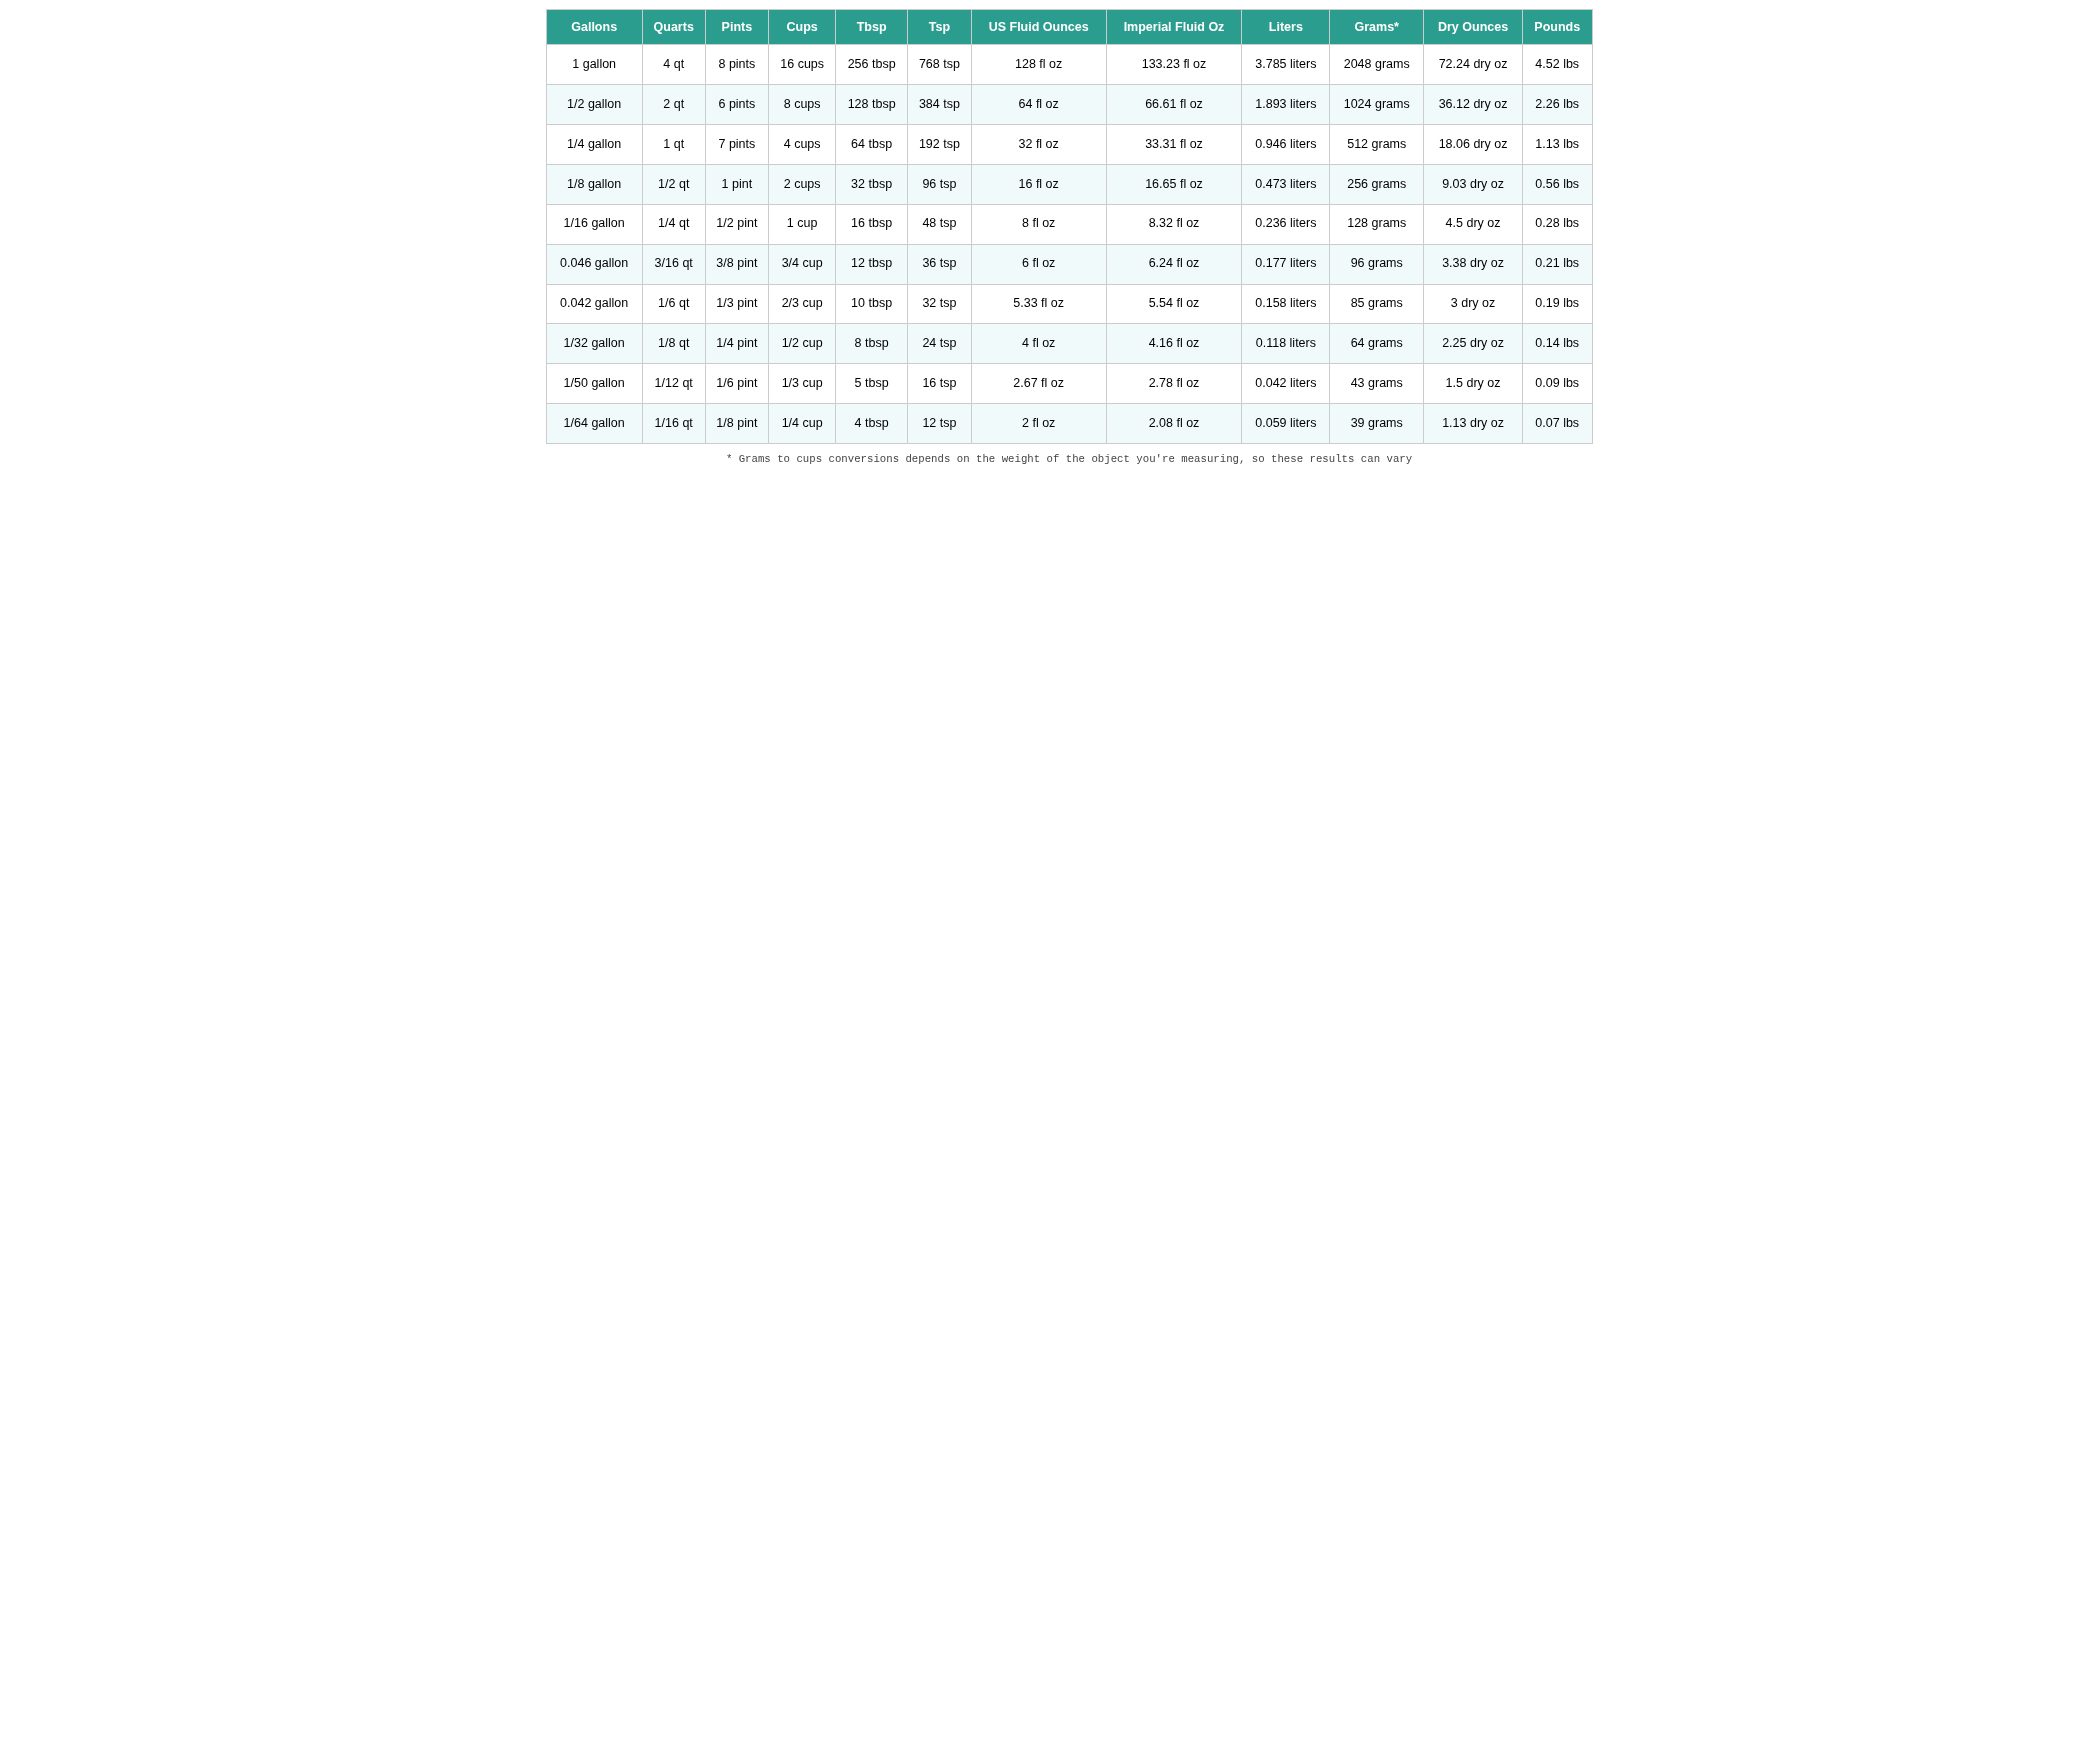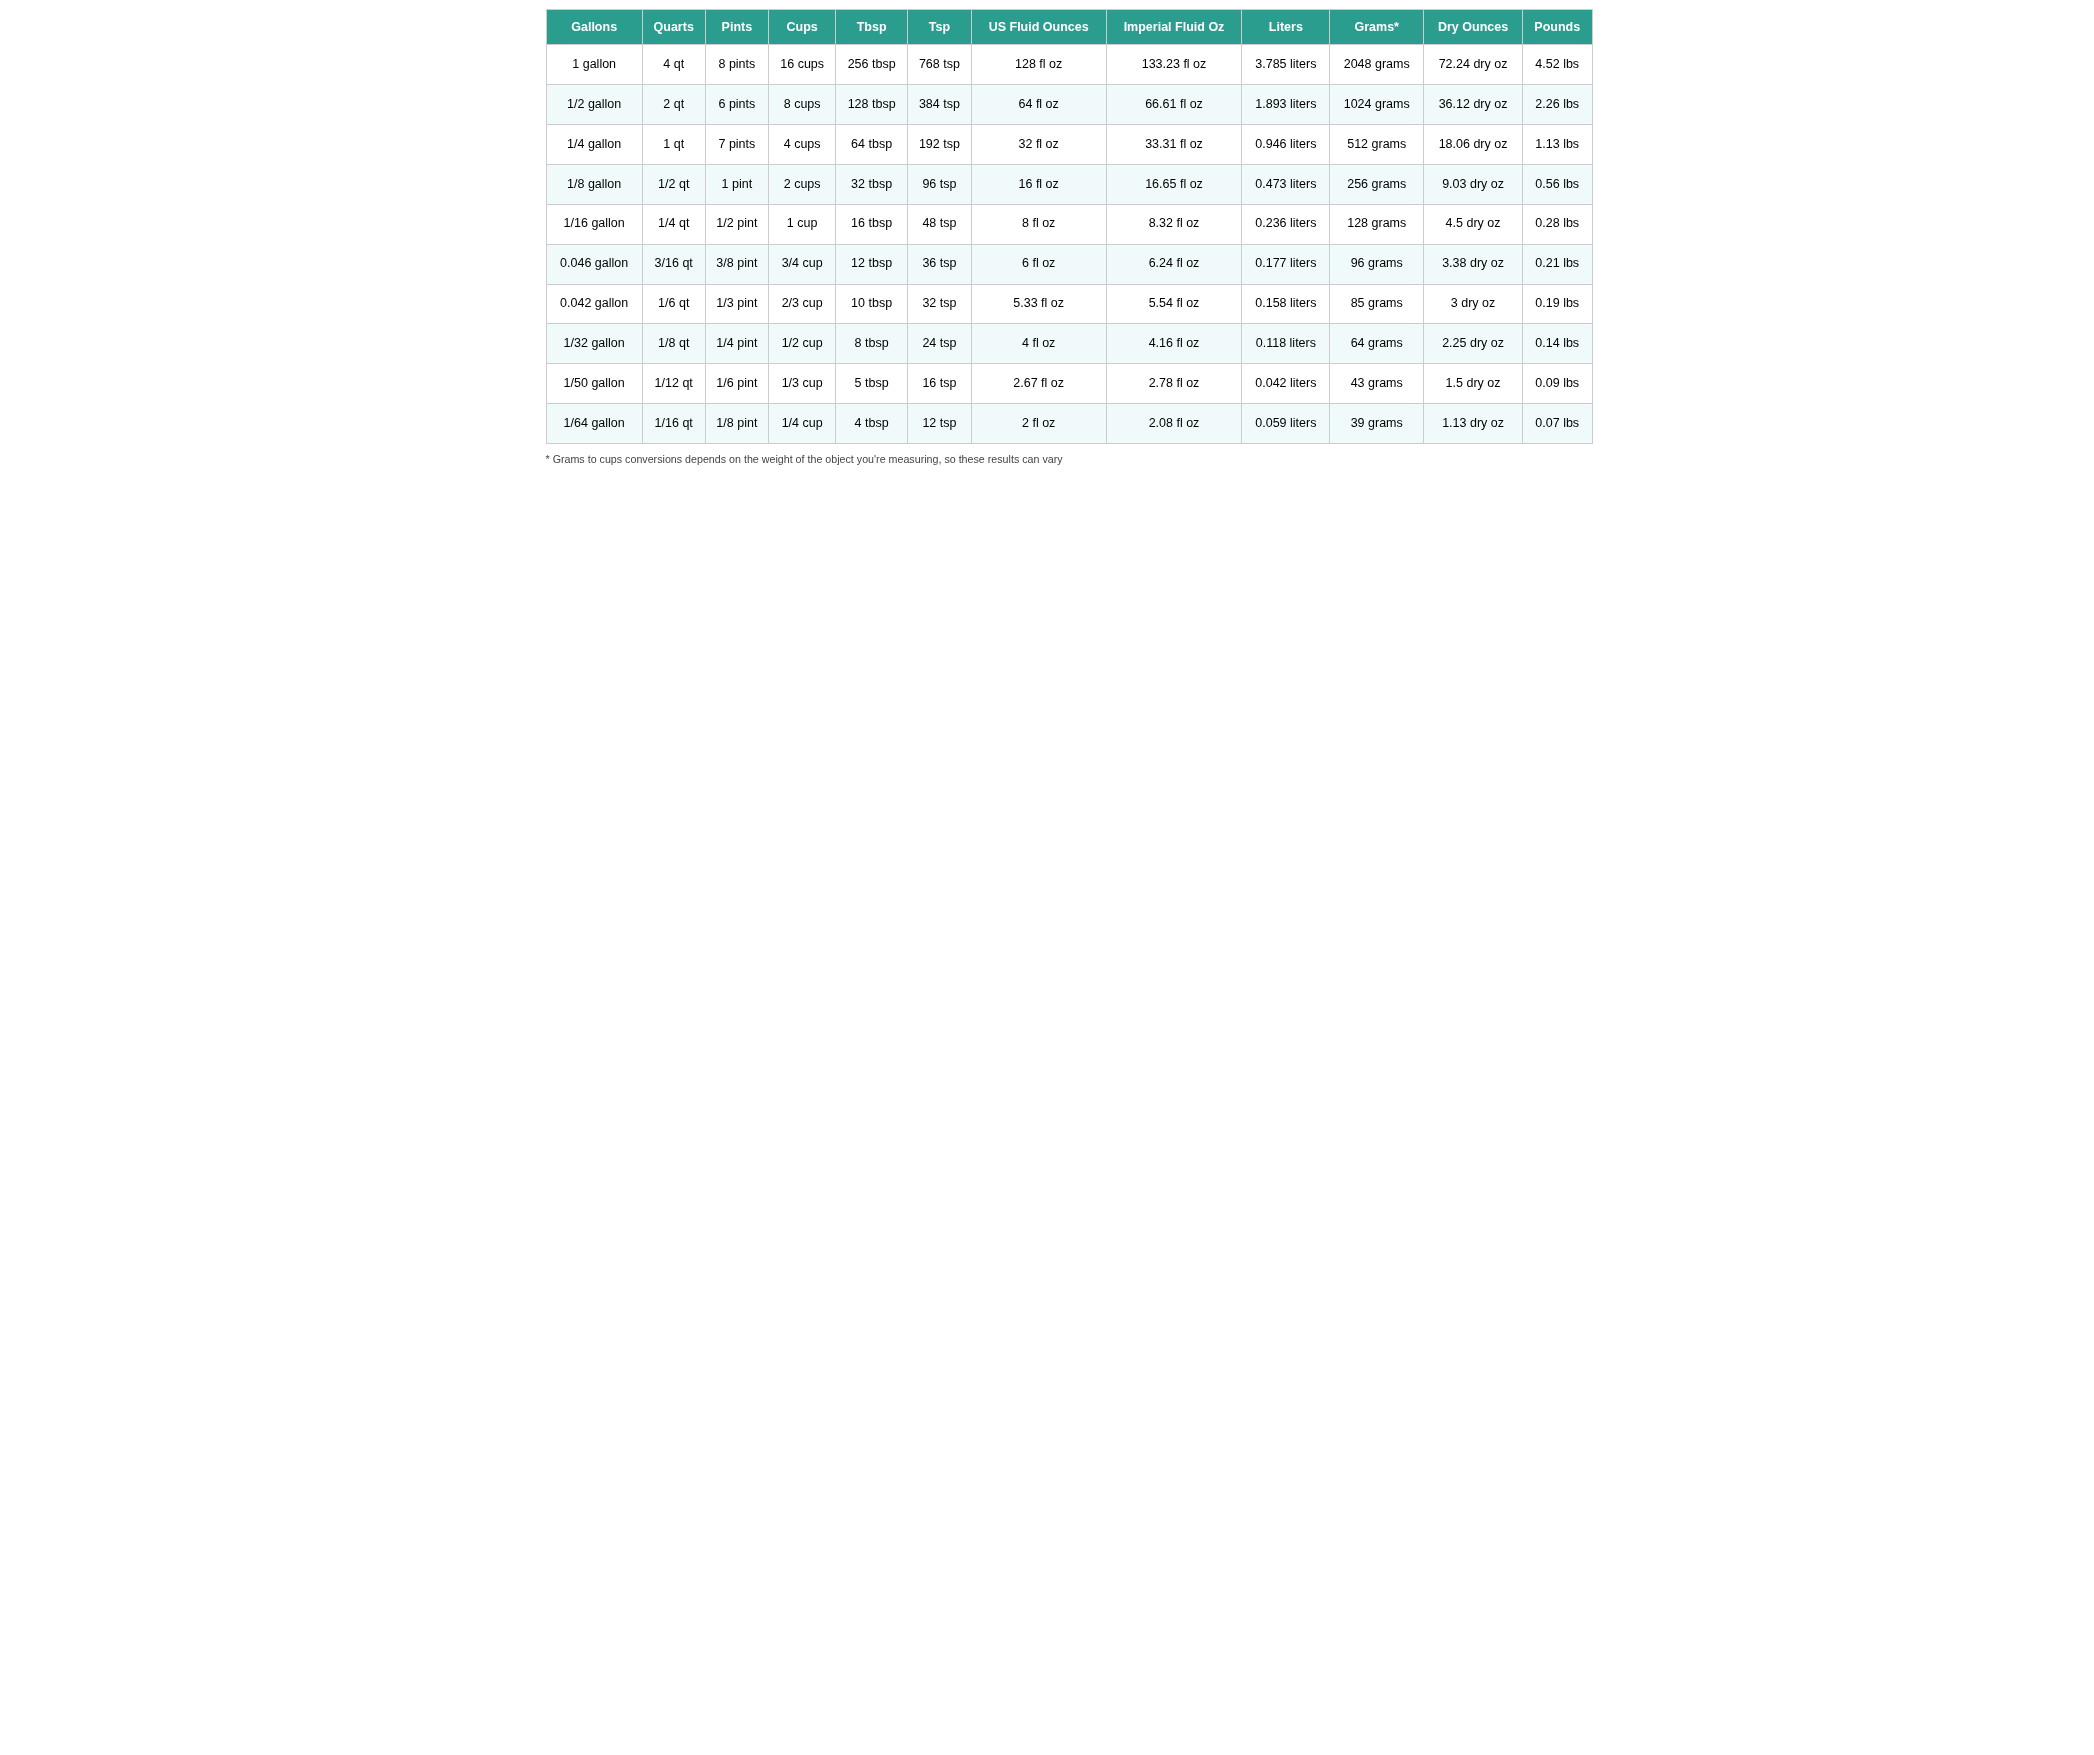--- a/index.html
+++ b/index.html
@@ -37,25 +37,26 @@
       line-height: 1.4;
       vertical-align: middle;
     }
     tbody tr:nth-child(odd) td {
       background-color: #fff;
     }
     tbody tr:nth-child(even) td {
       background-color: #f0fafa;
     }
     .footnote {
-      text-align: left;
+      text-align: center;
       font-size: 10.7px;
       color: #444;
       margin-top: 7.1px;
       line-height: 1.5;
+      font-family: Liberation Mono, monospace;
     }
   </style>
 </head>
 <body>
 
 <div class="table-wrapper">
   <table>
     <thead>
       <tr id="header-row">
       <th>Gallons</th>

